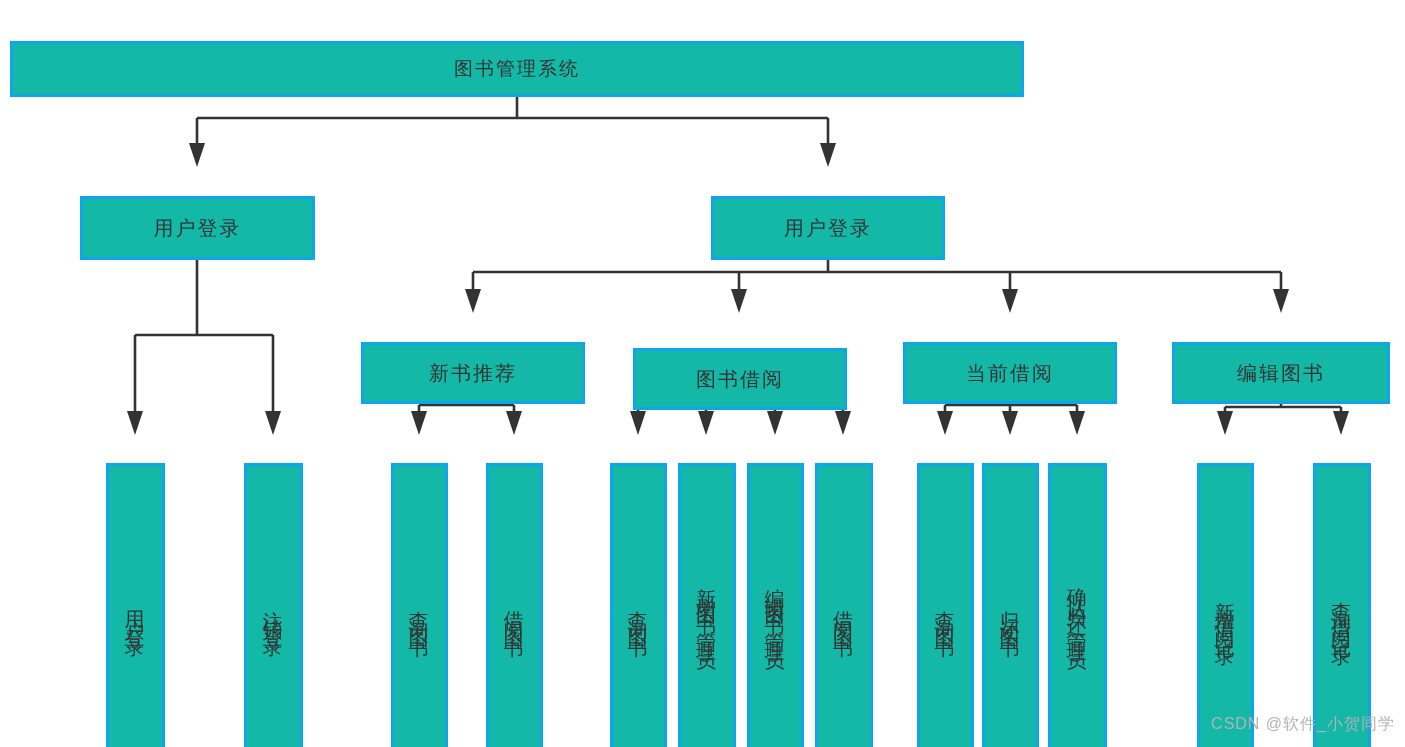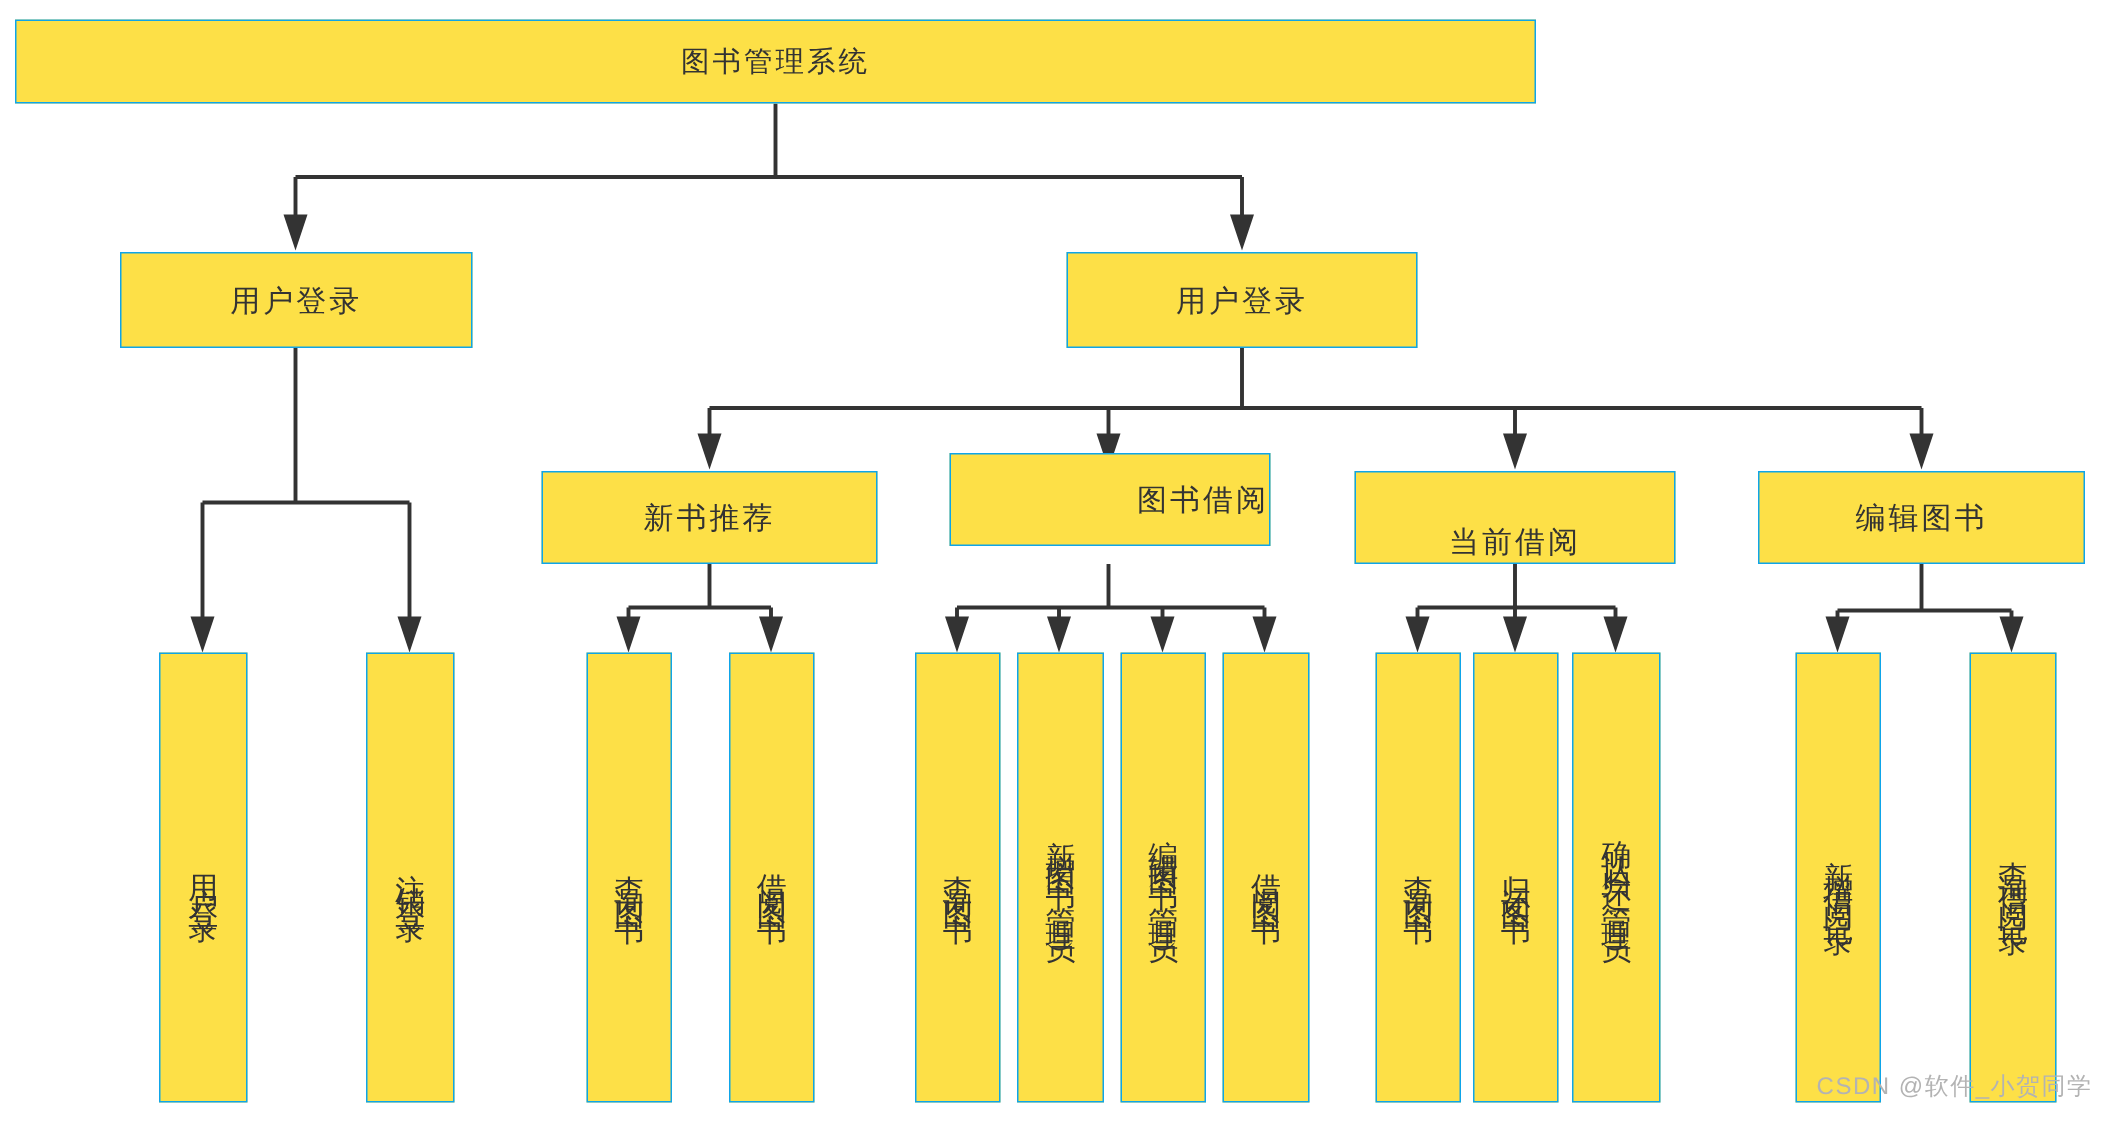--- a/index.html
+++ b/index.html
@@ -5,21 +5,21 @@
   html,body { margin:0; padding:0; background:#ffffff; }
   .stage {
     position:relative; width:1405px; height:747px;
     background:#ffffff; overflow:hidden;
     font-family:"Liberation Sans", sans-serif;
     color:#333333;
   }
   .connectors { position:absolute; left:0; top:0; }
   .node {
     position:absolute; box-sizing:border-box;
-    background:#fde047; border:1px solid #0ea5e9;
+    background:#14b8a6; border:3px solid #0ea5e9;margin-top:28px;
   }
   .hbox { display:flex; align-items:center; justify-content:center; }
   .hbox .label { font-size:20px; letter-spacing:2px; white-space:nowrap; }
   .root .label { font-size:19px; }
   .vtext {
     position:absolute; left:50%; top:50%;
     transform:translate(-50%,-50%);
     writing-mode:vertical-rl;
     font-size:20px; letter-spacing:9px; white-space:nowrap;
   }
@@ -76,24 +76,24 @@
   <div class="node hbox" style="left:80px; top:168px; width:235px; height:64px;">
     <span class="label">用户登录</span>
   </div>
   <div class="node hbox" style="left:711px; top:168px; width:234px; height:64px;">
     <span class="label">用户登录</span>
   </div>
 
   <div class="node hbox" style="left:361px; top:314px; width:224px; height:62px;">
     <span class="label">新书推荐</span>
   </div>
-  <div class="node hbox" style="left:633px; top:302px; width:214px; height:62px;justify-content:flex-end;">
+  <div class="node hbox" style="left:633px; top:320px; width:214px; height:62px;">
     <span class="label">图书借阅</span>
   </div>
-  <div class="node hbox" style="left:903px; top:314px; width:214px; height:62px;align-items:flex-end;">
+  <div class="node hbox" style="left:903px; top:314px; width:214px; height:62px;">
     <span class="label">当前借阅</span>
   </div>
   <div class="node hbox" style="left:1172px; top:314px; width:218px; height:62px;">
     <span class="label">编辑图书</span>
   </div>
 
   <div class="node" style="left:106px; top:435px; width:59px; height:300px;">
     <span class="vtext">用户登录</span>
   </div>
   <div class="node" style="left:244px; top:435px; width:59px; height:300px;">

